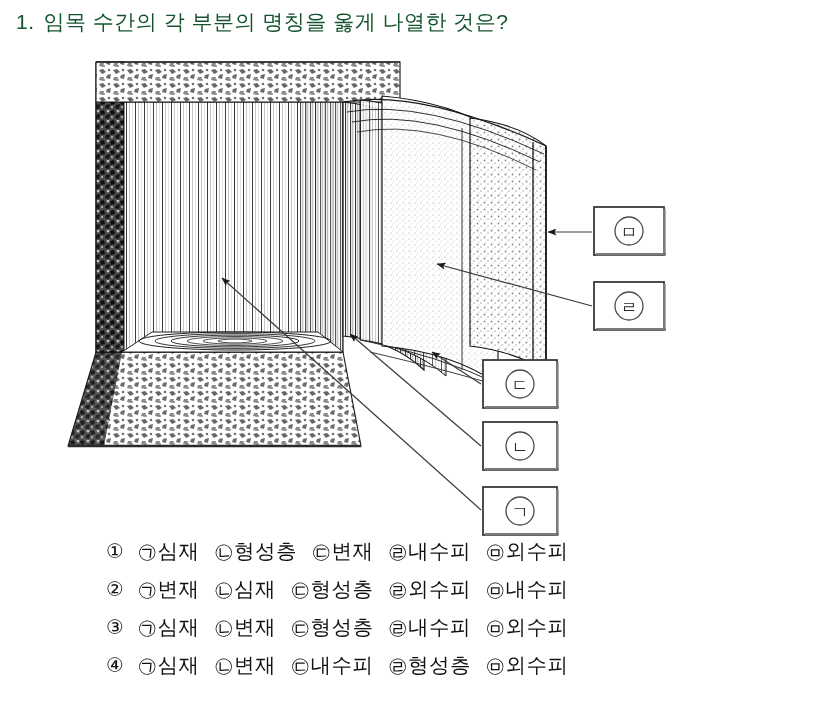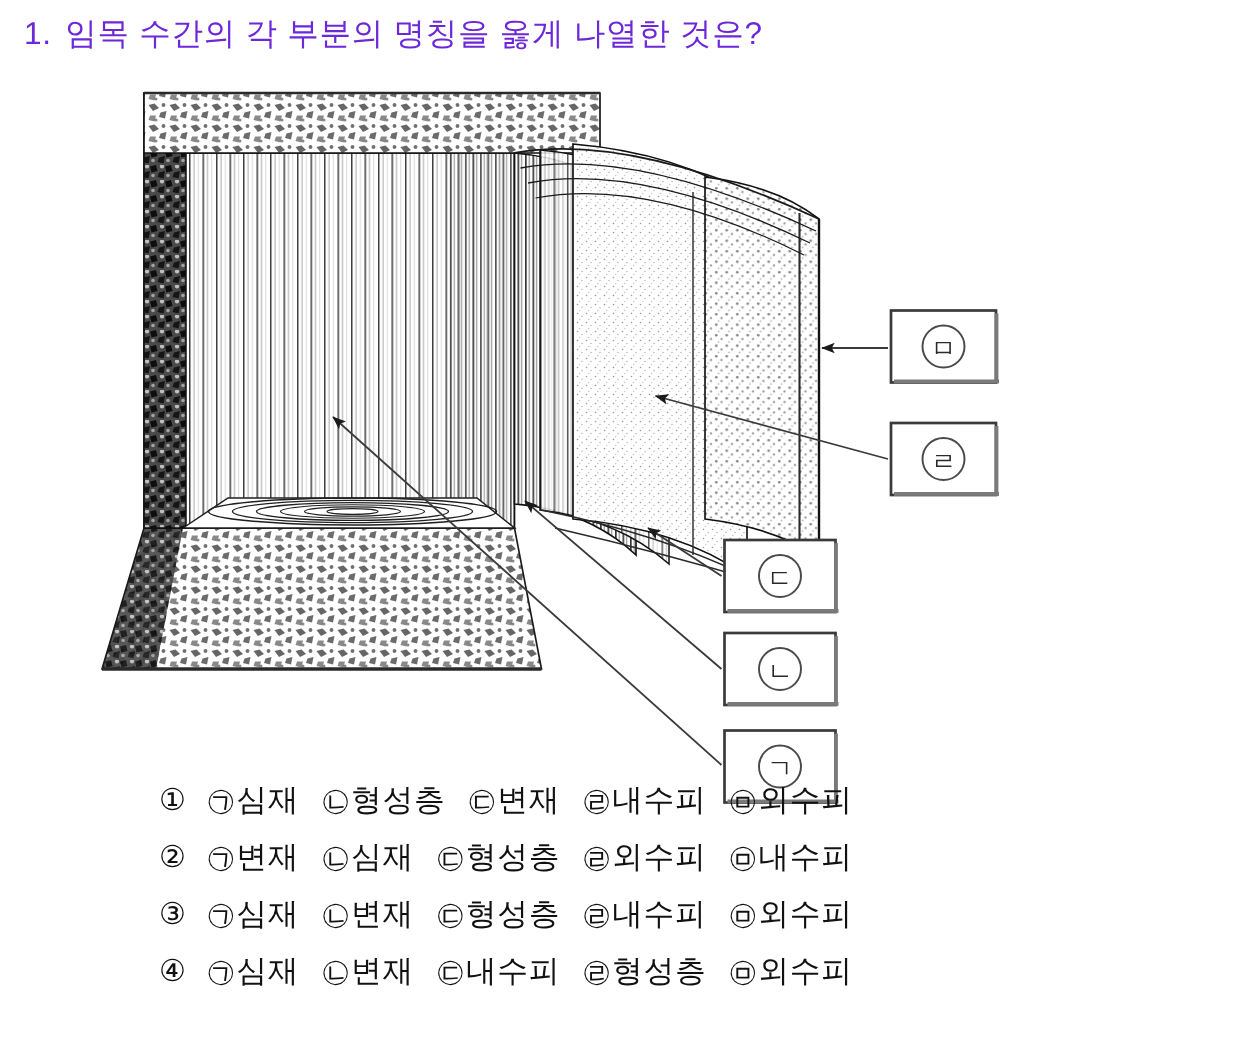--- a/index.html
+++ b/index.html
@@ -18,21 +18,21 @@
   }
 
   
   #question-title {
     position: absolute;
     left: 16px;
     top: 8px;
     font-size: 21px;
     letter-spacing: 0.5px;
     white-space: nowrap;
-    color: #6d28d9;
+    color: #14532d;
   }
   #question-title .qnum {
     margin-right: 9px;
   }
 
   
   #figure {
     position: absolute;
     left: 0;
     top: 40px;
@@ -42,21 +42,21 @@
   #figure-svg {
     position: absolute;
     left: 0;
     top: 0;
   }
 
   
   #choices {
     position: absolute;
     left: 0;
-    top: 515px;
+    top: 532px;
     width: 694px;
   }
   .choice-row {
     height: 38px;
     line-height: 38px;
     font-size: 20.5px;
     white-space: nowrap;
     color: #111111;
   }
   .choice-num {

